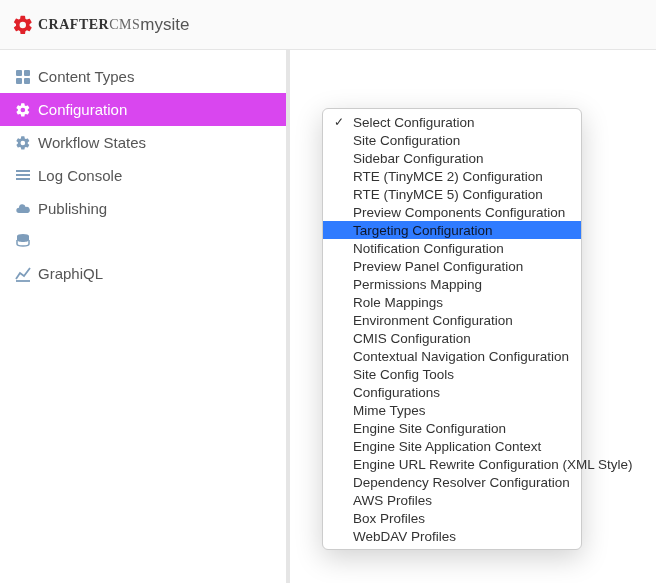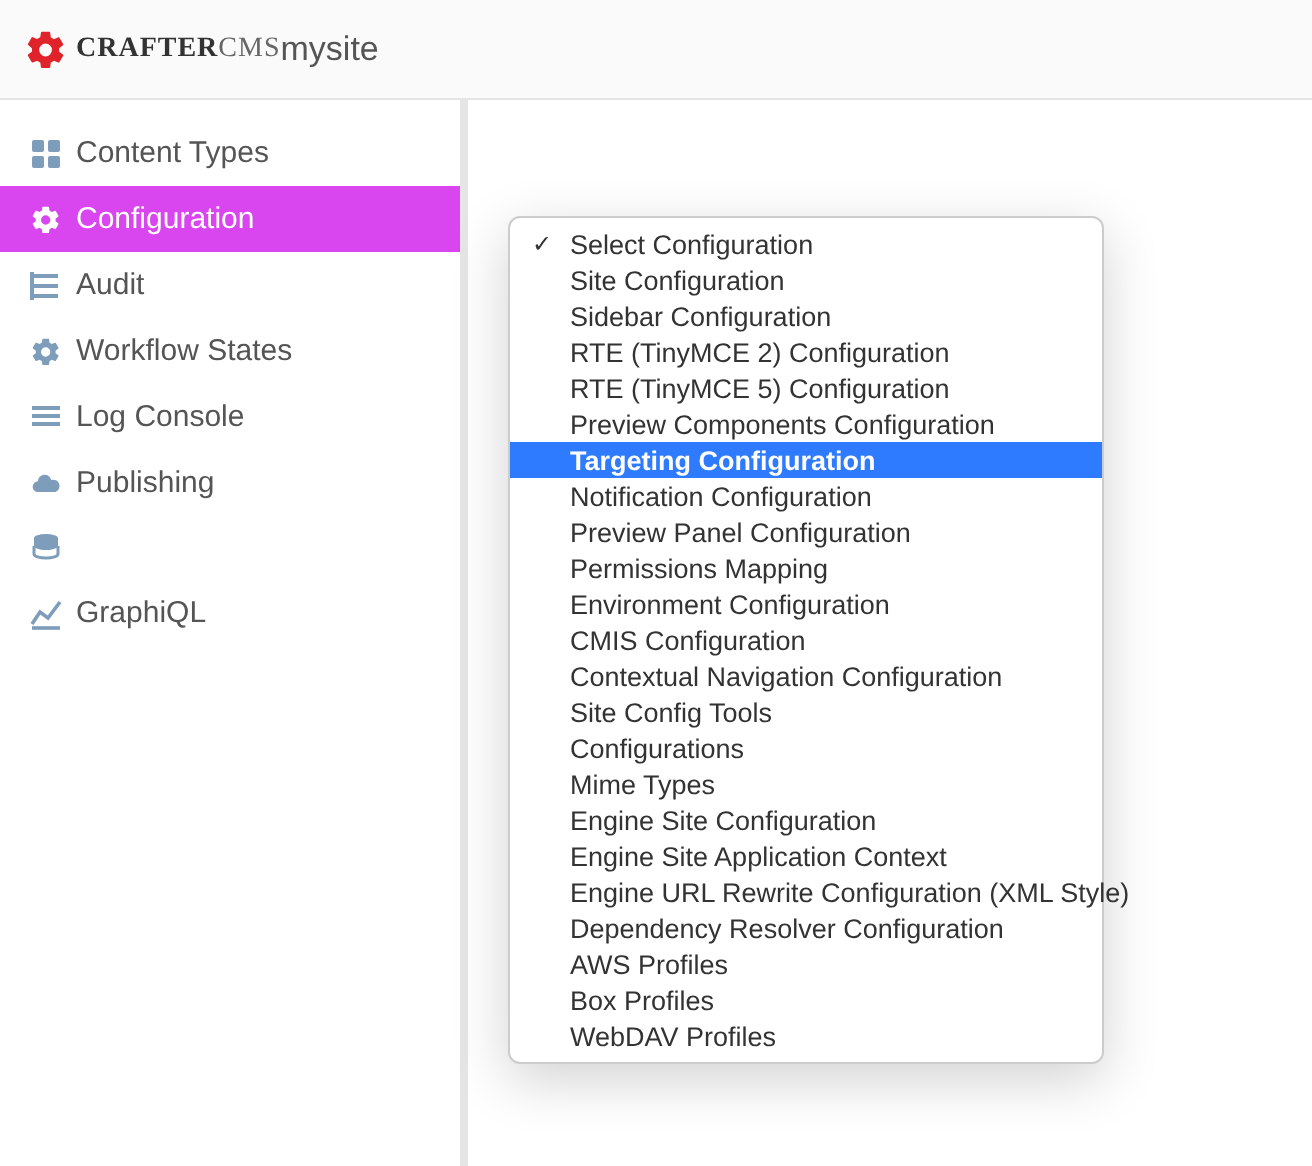--- a/index.html
+++ b/index.html
@@ -35,21 +35,21 @@
   .logo-text .light { color: #666; font-weight: 400;}
   .site-name {
     font-size: 17px;
     color: #555;
   }
   .main {
     display: flex;
     height: calc(100% - 50px);
   }
   .sidebar {
-    width: 234px;
+    width: 290px;
     border-right: 4px solid #e5e5e5;
     padding-top: 10px;
     background: #fff;
   }
   .sb-item {
     display: flex;
     align-items: center;
     padding: 8px 12px;
     font-size: 15px;
     color: #555;
@@ -67,22 +67,22 @@
     color: #fff;
   }
   .sb-item.active .icon { color: #fff; }
   .content {
     flex: 1;
     position: relative;
   }
   .dropdown {
     position: absolute;
     top: 58px;
-    left: 20px;
-    width: 298px;
+    left: 32px;
+    width: 260px;
     background: #fff;
     border: 1px solid #ccc;
     border-radius: 6px;
     box-shadow: 0 8px 28px rgba(0,0,0,0.18);
     padding: 4px 0;
   }
   .opt {
     padding: 1.5px 0 1.5px 30px;
     font-size: 13.5px;
     color: #333;
@@ -92,22 +92,21 @@
   }
   .opt.check::before {
     content: "✓";
     position: absolute;
     left: 11px;
     font-size: 12px;
     color: #333;
   }
   .opt.highlight {
     background: #2f7bff;
-    color: #ffffff;
-    font-weight: bold;
+    color: #0f172a;
   }
   svg { display: block; }
 </style>
 </head>
 <body>
 
 <div class="header">
   <div class="logo">
     <span class="gear-svg">
       <svg width="22" height="22" viewBox="0 0 24 24" fill="#e0222a">
@@ -137,31 +136,20 @@
     <div class="sb-item active">
       <span class="icon">
         <svg width="16" height="16" viewBox="0 0 24 24" fill="currentColor">
             <path d="M19.14,12.94a7,7,0,0,0,.05-.94,7,7,0,0,0-.05-.94l2.11-1.65a.5.5,0,0,0,.12-.64l-2-3.46a.5.5,0,0,0-.61-.22l-2.49,1a7,7,0,0,0-1.63-.94l-.38-2.65A.5.5,0,0,0,13.76,2H9.76a.5.5,0,0,0-.5.42L8.88,5.07a7,7,0,0,0-1.63.94l-2.49-1a.5.5,0,0,0-.61.22l-2,3.46a.5.5,0,0,0,.12.64L4.38,11a7,7,0,0,0,0,1.88L2.27,14.5a.5.5,0,0,0-.12.64l2,3.46a.5.5,0,0,0,.61.22l2.49-1a7,7,0,0,0,1.63.94l.38,2.65a.5.5,0,0,0,.5.42h4a.5.5,0,0,0,.5-.42l.38-2.65a7,7,0,0,0,1.63-.94l2.49,1a.5.5,0,0,0,.61-.22l2-3.46a.5.5,0,0,0-.12-.64ZM11.76,15.5A3.5,3.5,0,1,1,15.26,12,3.5,3.5,0,0,1,11.76,15.5Z"></path>
           </svg>
       </span>
       <span>Configuration</span>
     </div>
     <div class="sb-item">
       <span class="icon">
-        <svg width="16" height="16" viewBox="0 0 16 16" fill="none" stroke="currentColor" stroke-width="2">
-            <line x1="2" y1="3" x2="14" y2="3"></line>
-            <line x1="2" y1="8" x2="14" y2="8"></line>
-            <line x1="2" y1="13" x2="14" y2="13"></line>
-            <line x1="1" y1="1" x2="1" y2="15"></line>
-          </svg>
-      </span>
-      <span>Audit</span>
-    </div>
-    <div class="sb-item">
-      <span class="icon">
         <svg width="16" height="16" viewBox="0 0 24 24" fill="currentColor">
             <path d="M19.14,12.94a7,7,0,0,0,.05-.94,7,7,0,0,0-.05-.94l2.11-1.65a.5.5,0,0,0,.12-.64l-2-3.46a.5.5,0,0,0-.61-.22l-2.49,1a7,7,0,0,0-1.63-.94l-.38-2.65A.5.5,0,0,0,13.76,2H9.76a.5.5,0,0,0-.5.42L8.88,5.07a7,7,0,0,0-1.63.94l-2.49-1a.5.5,0,0,0-.61.22l-2,3.46a.5.5,0,0,0,.12.64L4.38,11a7,7,0,0,0,0,1.88L2.27,14.5a.5.5,0,0,0-.12.64l2,3.46a.5.5,0,0,0,.61.22l2.49-1a7,7,0,0,0,1.63.94l.38,2.65a.5.5,0,0,0,.5.42h4a.5.5,0,0,0,.5-.42l.38-2.65a7,7,0,0,0,1.63-.94l2.49,1a.5.5,0,0,0,.61-.22l2-3.46a.5.5,0,0,0-.12-.64ZM11.76,15.5A3.5,3.5,0,1,1,15.26,12,3.5,3.5,0,0,1,11.76,15.5Z"></path>
           </svg>
       </span>
       <span>Workflow States</span>
     </div>
     <div class="sb-item">
       <span class="icon">
         <svg width="16" height="16" viewBox="0 0 16 16" fill="none" stroke="currentColor" stroke-width="2">
             <line x1="1" y1="3" x2="15" y2="3"></line>
@@ -204,20 +192,21 @@
         <div class="opt check">Select Configuration</div>
         <div class="opt">Site Configuration</div>
         <div class="opt">Sidebar Configuration</div>
         <div class="opt">RTE (TinyMCE 2) Configuration</div>
         <div class="opt">RTE (TinyMCE 5) Configuration</div>
         <div class="opt">Preview Components Configuration</div>
         <div class="opt highlight">Targeting Configuration</div>
         <div class="opt">Notification Configuration</div>
         <div class="opt">Preview Panel Configuration</div>
         <div class="opt">Permissions Mapping</div>
+        <div class="opt">Role Mappings</div>
         <div class="opt">Environment Configuration</div>
         <div class="opt">CMIS Configuration</div>
         <div class="opt">Contextual Navigation Configuration</div>
         <div class="opt">Site Config Tools</div>
         <div class="opt">Configurations</div>
         <div class="opt">Mime Types</div>
         <div class="opt">Engine Site Configuration</div>
         <div class="opt">Engine Site Application Context</div>
         <div class="opt">Engine URL Rewrite Configuration (XML Style)</div>
         <div class="opt">Dependency Resolver Configuration</div>

